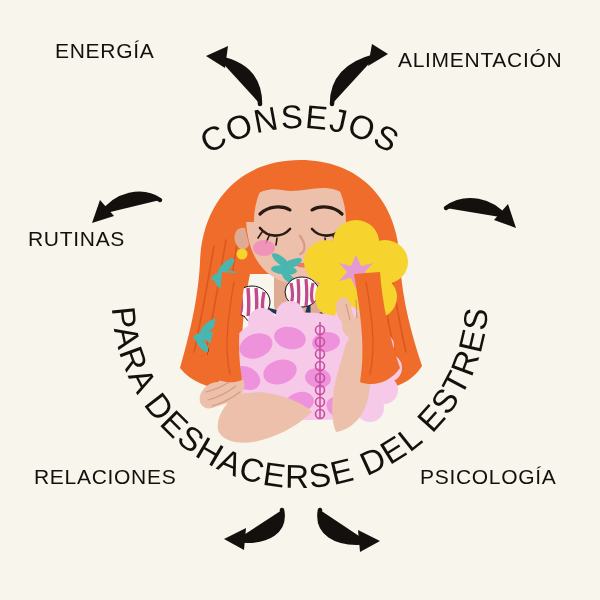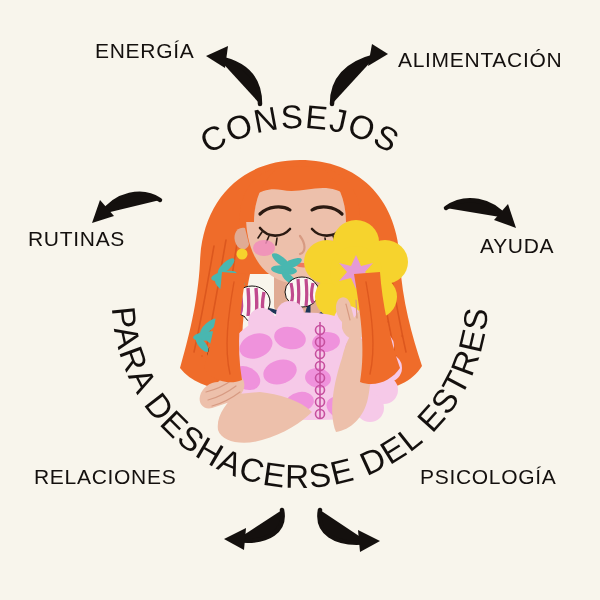--- a/index.html
+++ b/index.html
@@ -24,21 +24,21 @@
   .cat-label {
     position: absolute;
     color: #14100e;
     font-family: "Liberation Sans", sans-serif;
     font-size: 21px;
     font-weight: 400;
     letter-spacing: 0.7px;
     white-space: nowrap;
     line-height: 1;
   }
-  .cat-energia      { left: 55px;  top: 40px; margin-left: 40px; }
+  .cat-energia      { left: 55px;  top: 40px; }
   .cat-alimentacion { left: 398px; top: 49px; }
   .cat-rutinas      { left: 28px;  top: 228px; text-align: right; }
   .cat-ayuda        { left: 480px; top: 235px; }
   .cat-relaciones   { left: 34px;  top: 466px; }
   .cat-psicologia   { left: 420px; top: 466px; }
 
   
   .arrow-svg {
     position: absolute;
     overflow: visible;
@@ -381,19 +381,18 @@
     <path d="M8 4 C4 26 22 40 56 36" stroke="#14100e" stroke-width="4.5" fill="none" stroke-linecap="round"></path>
     <polygon points="68,35 46,24 48,46"></polygon>
   </svg>
 
   <div class="cat-label cat-energia">ENERGÍA</div>
 
   <div class="cat-label cat-alimentacion">ALIMENTACIÓN</div>
 
   <div class="cat-label cat-rutinas">RUTINAS</div>
 
-  <div class="cat-label cat-ayuda">AYUDA</div>
 
   <div class="cat-label cat-relaciones">RELACIONES</div>
 
   <div class="cat-label cat-psicologia">PSICOLOGÍA</div>
 
 </div>
 
 </body></html>

